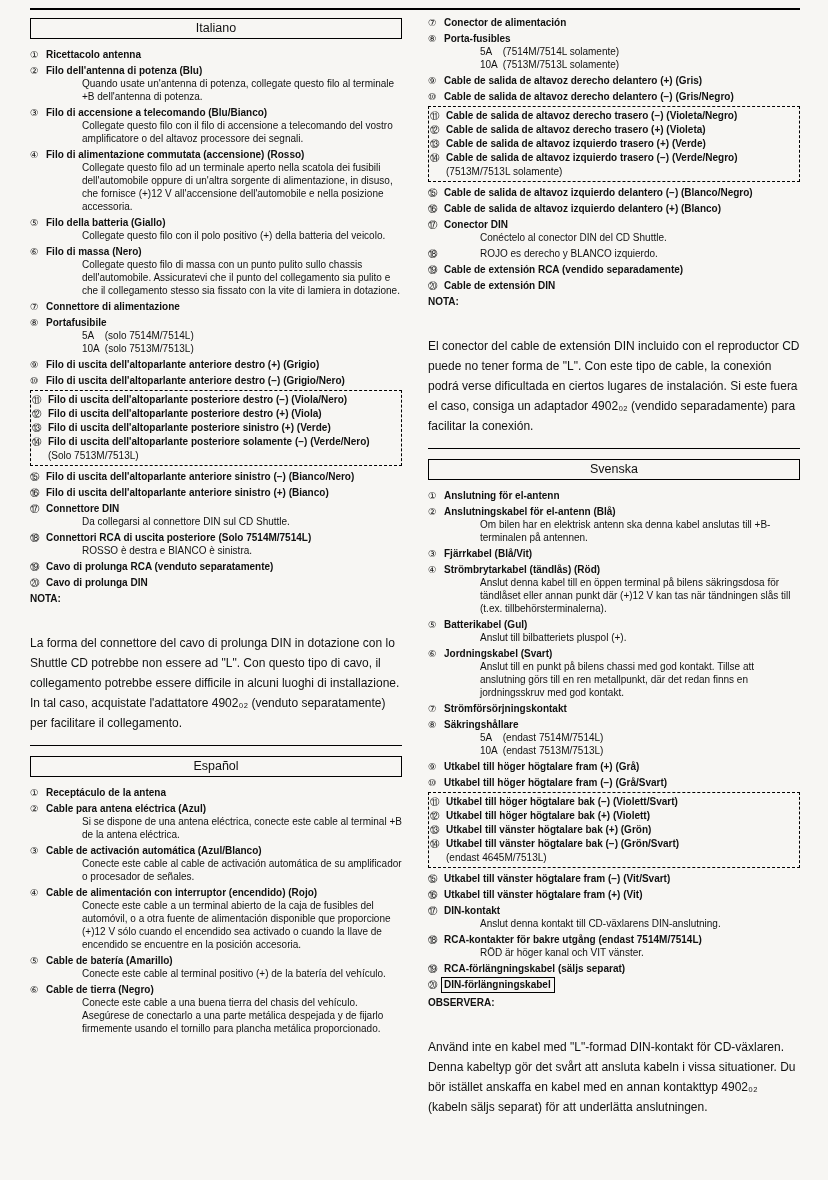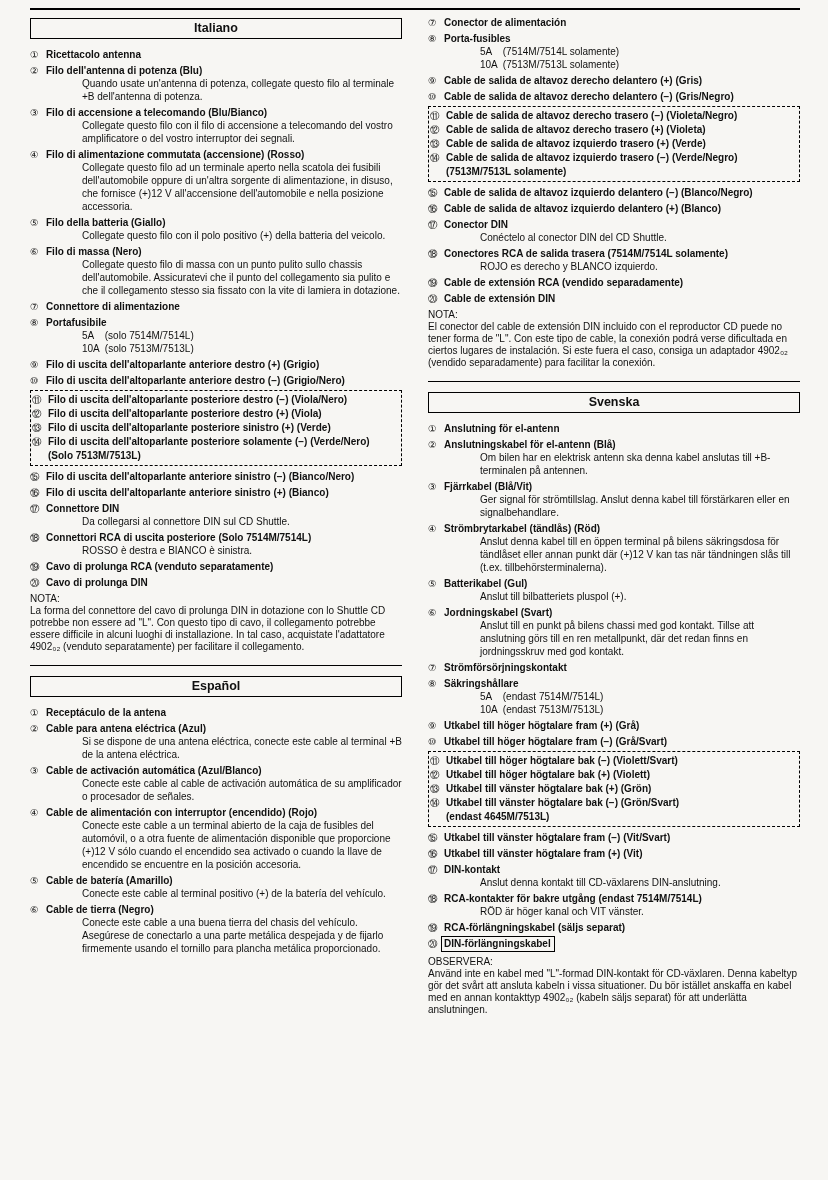--- a/index.html
+++ b/index.html
@@ -16,21 +16,21 @@
   }
   .top-rule { border-top:2px solid #000; margin-bottom:6px; }
   .columns { display:flex; gap:26px; }
   .column { flex:0 0 372px; width:372px; }
 
   .rule { border-top:1.5px solid #000; margin:12px 0 10px 0; }
 
   .header-box {
     border:1.5px solid #000;
     text-align:center;
-    font-weight:bold;
+    font-weight:normal;
     font-size:12.5px;
     padding:2px 0 3px 0;
     margin:2px 0 9px 0;
     background:#f7f6f3;
   }
 
   .item { display:flex; margin-bottom:3px; }
   .num {
     flex:0 0 16px;
     font-family:"DejaVu Sans", sans-serif;
@@ -40,25 +40,25 @@
   .body { flex:1; min-width:0; }
   .title { font-weight:bold; font-size:10px; line-height:13px; }
   .desc  { font-size:10px; line-height:13px; white-space:pre-wrap;margin-left:36px; }
 
   .dashed-box {
     border:1.5px dashed #000;
     padding:2px 3px 3px 1px;
     margin:2px 0 4px 0;
   }
   .dashed-box .item { margin-bottom:1px; }
-  .box-footer { font-weight:bold; font-size:10px; line-height:13px; margin-left:16px; }
+  .box-footer { font-weight:normal; font-size:10px; line-height:13px; margin-left:16px; }
 
   .note { margin-top:3px; }
-  .note-label { font-weight:normal; font-size:10px; line-height:13px; }
-  .note-text  { font-size:10px; line-height:12px; }
+  .note-label { font-weight:bold; font-size:10px; line-height:13px; }
+  .note-text  { font-size:12px; line-height:20px;margin-top:28px; }
 
   .hl {
     display:inline-block;
     border:1.7px solid #000;
     padding:0 3px 1px 2px;
     margin:-1px 16px 0 -3px;
   }
 </style>
 </head>
 <body>
@@ -78,21 +78,21 @@
           <span class="num">②</span>
           <div class="body">
             <div class="title">Filo dell'antenna di potenza (Blu)</div>
             <div class="desc">Quando usate un'antenna di potenza, collegate questo filo al terminale +B dell'antenna di potenza.</div>
           </div>
         </div>
         <div class="item">
           <span class="num">③</span>
           <div class="body">
             <div class="title">Filo di accensione a telecomando (Blu/Bianco)</div>
-            <div class="desc">Collegate questo filo con il filo di accensione a telecomando del vostro amplificatore o del vostro interruptor dei segnali.</div>
+            <div class="desc">Collegate questo filo con il filo di accensione a telecomando del vostro amplificatore o del altavoz processore dei segnali.</div>
           </div>
         </div>
         <div class="item">
           <span class="num">④</span>
           <div class="body">
             <div class="title">Filo di alimentazione commutata (accensione) (Rosso)</div>
             <div class="desc">Collegate questo filo ad un terminale aperto nella scatola dei fusibili dell'automobile oppure di un'altra sorgente di alimentazione, in disuso, che fornisce (+)12 V all'accensione dell'automobile e nella posizione accessoria.</div>
           </div>
         </div>
         <div class="item">
@@ -317,21 +317,20 @@
         <div class="item">
           <span class="num">⑰</span>
           <div class="body">
             <div class="title">Conector DIN</div>
             <div class="desc">Conéctelo al conector DIN del CD Shuttle.</div>
           </div>
         </div>
         <div class="item">
           <span class="num">⑱</span>
           <div class="body">
-            <div class="title">Conectores RCA de salida trasera (7514M/7514L solamente)</div>
             <div class="desc">ROJO es derecho y BLANCO izquierdo.</div>
           </div>
         </div>
         <div class="item">
           <span class="num">⑲</span>
           <div class="body">
             <div class="title">Cable de extensión RCA (vendido separadamente)</div>
           </div>
         </div>
         <div class="item">
@@ -356,21 +355,20 @@
           <span class="num">②</span>
           <div class="body">
             <div class="title">Anslutningskabel för el-antenn (Blå)</div>
             <div class="desc">Om bilen har en elektrisk antenn ska denna kabel anslutas till +B-terminalen på antennen.</div>
           </div>
         </div>
         <div class="item">
           <span class="num">③</span>
           <div class="body">
             <div class="title">Fjärrkabel (Blå/Vit)</div>
-            <div class="desc">Ger signal för strömtillslag. Anslut denna kabel till förstärkaren eller en signalbehandlare.</div>
           </div>
         </div>
         <div class="item">
           <span class="num">④</span>
           <div class="body">
             <div class="title">Strömbrytarkabel (tändlås) (Röd)</div>
             <div class="desc">Anslut denna kabel till en öppen terminal på bilens säkringsdosa för tändlåset eller annan punkt där (+)12 V kan tas när tändningen slås till (t.ex. tillbehörsterminalerna).</div>
           </div>
         </div>
         <div class="item">

